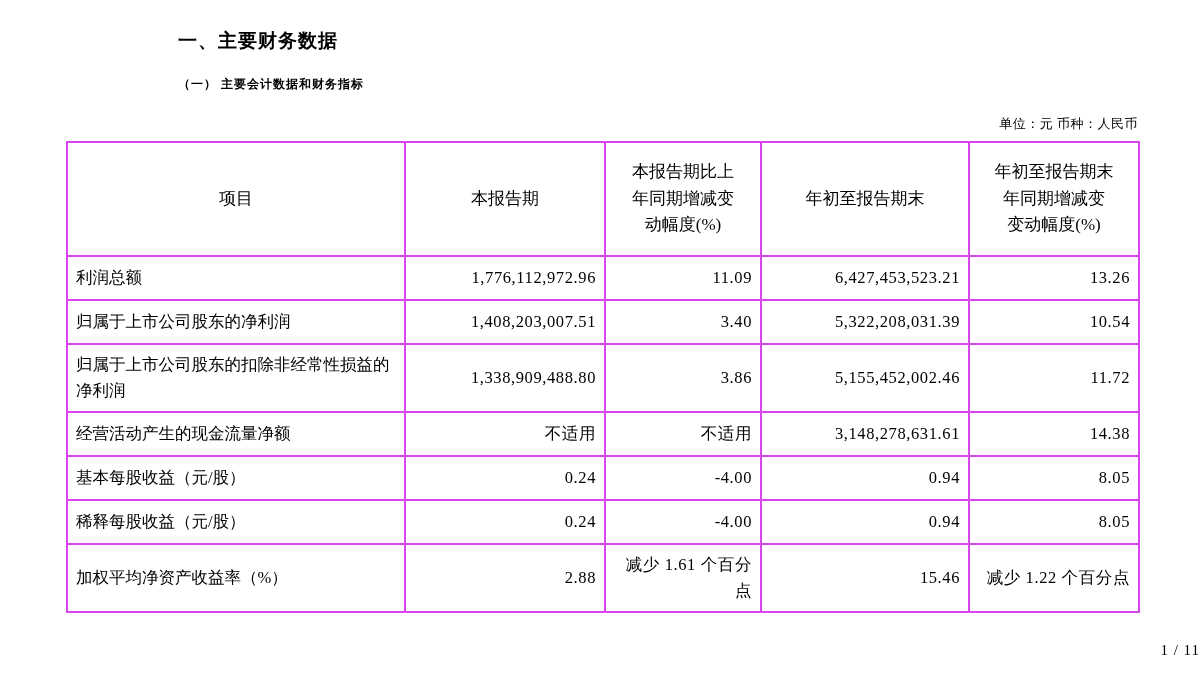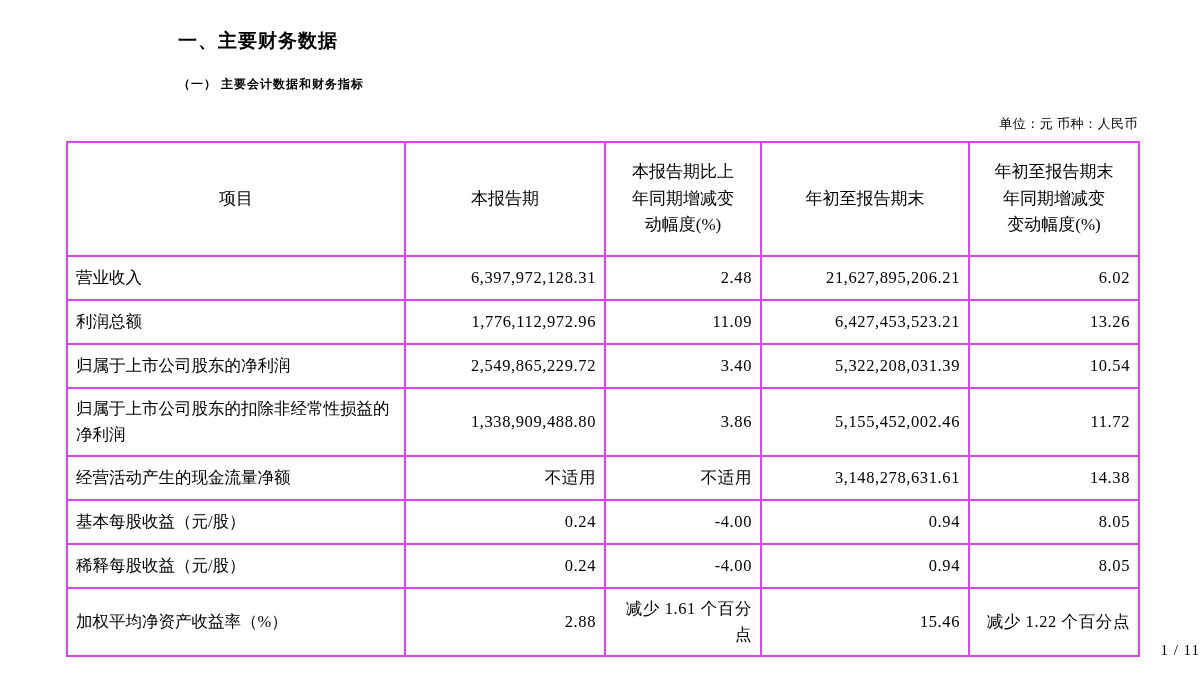--- a/index.html
+++ b/index.html
@@ -124,36 +124,29 @@
         <td>年初至报告期末</td>
         <td>
           <div>年初至报告期末</div>
           <div>年同期增减变</div>
           <div>变动幅度(%)</div>
         </td>
       </tr>
     </thead>
     <tbody>
       <tr class="row">
-        <td class="label">营业收入</td>
-        <td class="num">6,397,972,128.31</td>
-        <td class="num">2.48</td>
-        <td class="num">21,627,895,206.21</td>
-        <td class="num">6.02</td>
-      </tr>
-      <tr class="row">
         <td class="label">利润总额</td>
         <td class="num">1,776,112,972.96</td>
         <td class="num">11.09</td>
         <td class="num">6,427,453,523.21</td>
         <td class="num">13.26</td>
       </tr>
       <tr class="row">
         <td class="label">归属于上市公司股东的净利润</td>
-        <td class="num">2,549,865,229.72</td>
+        <td class="num">1,408,203,007.51</td>
         <td class="num">3.40</td>
         <td class="num">5,322,208,031.39</td>
         <td class="num">10.54</td>
       </tr>
       <tr class="row-tall">
         <td class="label two-line">归属于上市公司股东的扣除非经常性损益的净利润</td>
         <td class="num">1,338,909,488.80</td>
         <td class="num">3.86</td>
         <td class="num">5,155,452,002.46</td>
         <td class="num">11.72</td>

